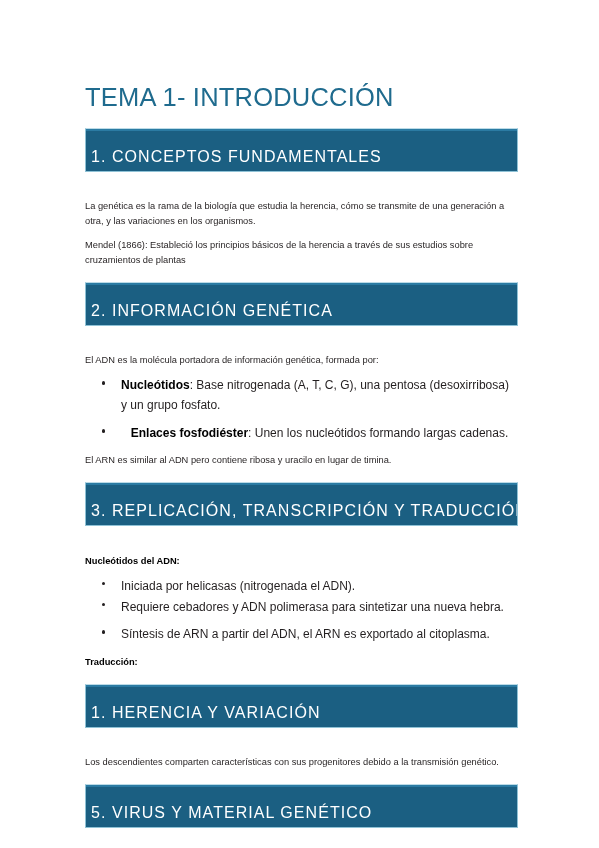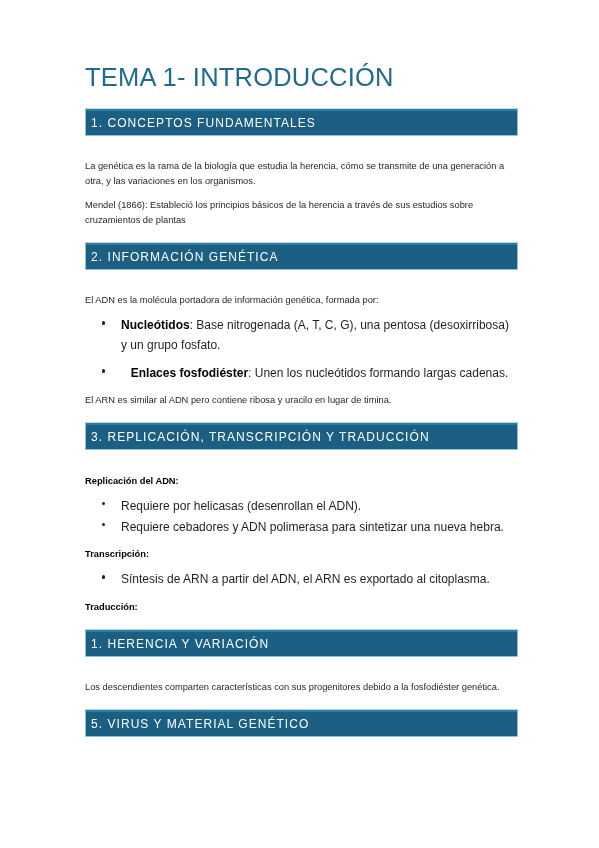--- a/index.html
+++ b/index.html
@@ -21,35 +21,35 @@
     background: #ffffff;
     box-sizing: border-box;
     padding: 0 81px 0 85px;
   }
   .doc-title {
     font-size: 25.5px;
     font-weight: 400;
     color: #1f6b8e;
     letter-spacing: 0.2px;
     margin: 0;
-    padding-top: 62px;
+    padding-top: 82px;
     line-height: 1.18;
     white-space: nowrap;
   }
   .section-bar {
     margin-top: 14px;
-    margin-bottom: 4px;
+    margin-bottom: 16px;
     background: linear-gradient(to bottom, #2b7ba3 0px, #2b7ba3 2px, #1b5f82 2px, #1b5f82 100%);
     border: 1px solid #8fc2d6;
     border-top-color: #bcdbe7;
     color: #ffffff;
-    font-size: 12px;
+    font-size: 16px;
     letter-spacing: 1.05px;
     line-height: 1;
-    padding: 8px 5px 6px 5px;
+    padding: 20px 5px 6px 5px;
     box-sizing: border-box;
     white-space: nowrap;
     overflow: hidden;
   }
   .section-bar.first { margin-top: 16px; }
   .body-block { padding-top: 2px; margin-top: 12px; }
   p.para {
     font-size: 9.3px;
     line-height: 1.62;
     margin: 9px 0 0 0;
@@ -112,43 +112,42 @@
       <li>
         <span class="dot"></span>
         <span class="b">Enlaces fosfodiéster</span><span>: Unen los nucleótidos formando largas cadenas.</span>
       </li>
     </ul>
     <p class="para">El ARN es similar al ADN pero contiene ribosa y uracilo en lugar de timina.</p>
   </div>
 
   <div class="section-bar">3. REPLICACIÓN, TRANSCRIPCIÓN Y TRADUCCIÓN</div>
   <div class="body-block">
-    <p class="subhead">Replicación del ADN:</p>
+    <p class="subhead">Nucleótidos del ADN:</p>
     <ul class="bullets compact">
       <li>
         <span class="dot"></span>
-        <span>Requiere por helicasas (desenrollan el ADN).</span>
+        <span>Iniciada por helicasas (nitrogenada el ADN).</span>
       </li>
       <li>
         <span class="dot"></span>
         <span>Requiere cebadores y ADN polimerasa para sintetizar una nueva hebra.</span>
       </li>
     </ul>
 
-    <p class="subhead">Transcripción:</p>
     <ul class="bullets compact">
       <li>
         <span class="dot"></span>
         <span>Síntesis de ARN a partir del ADN, el ARN es exportado al citoplasma.</span>
       </li>
     </ul>
 
     <p class="subhead">Traducción:</p>
   </div>
 
   <div class="section-bar">1. HERENCIA Y VARIACIÓN</div>
   <div class="body-block">
-    <p class="para">Los descendientes comparten características con sus progenitores debido a la fosfodiéster genética.</p>
+    <p class="para">Los descendientes comparten características con sus progenitores debido a la transmisión genético.</p>
   </div>
 
   <div class="section-bar">5. VIRUS Y MATERIAL GENÉTICO</div>
 
 </div>
 
 </body></html>

